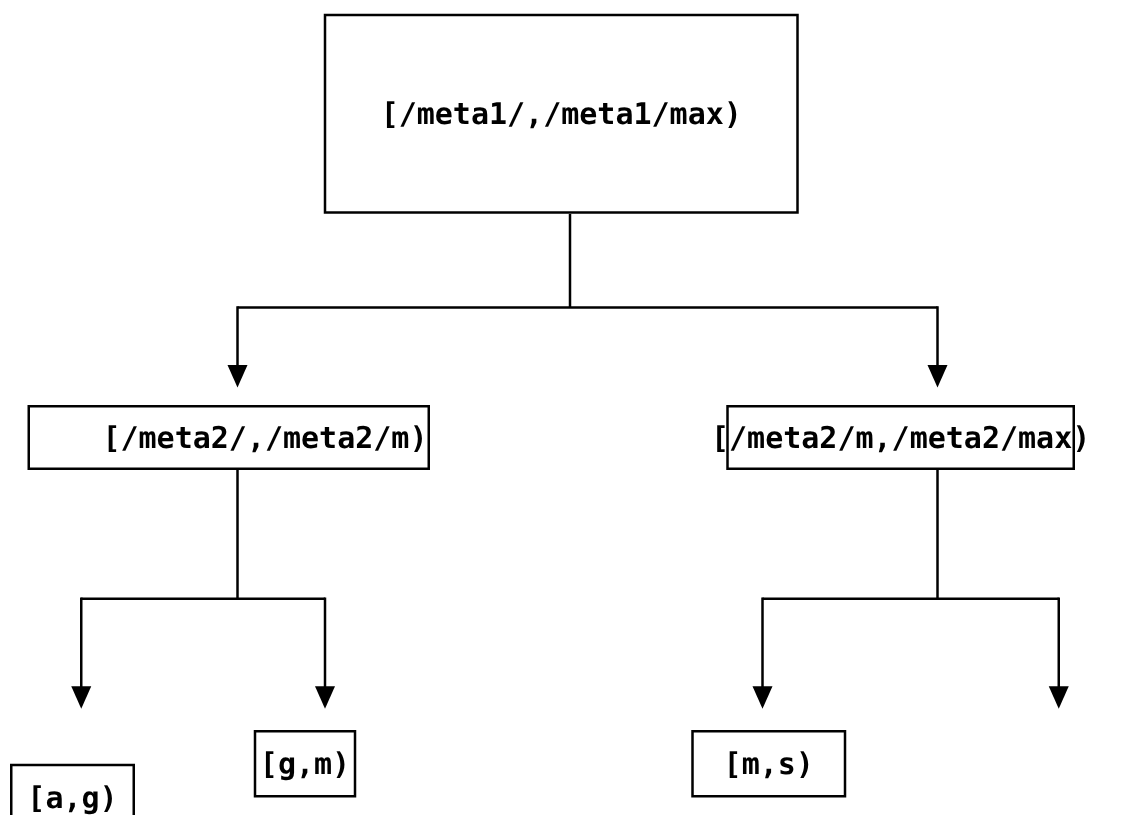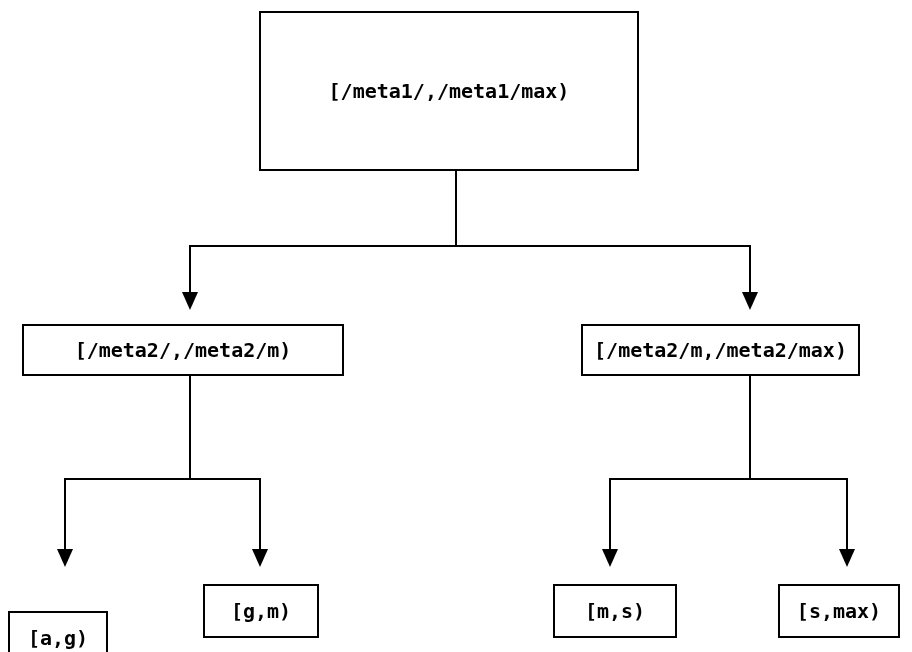--- a/index.html
+++ b/index.html
@@ -24,31 +24,31 @@
     height: 652px;
   }
   .node {
     position: absolute;
     box-sizing: border-box;
     background: #ffffff;
     border: 2px solid #000000;
     display: flex;
     align-items: center;
     justify-content: center;
-    font-size: 20px;
+    font-size: 24px;
     font-weight: bold;
     letter-spacing: 0px;
     white-space: nowrap;
   }
   
   #node-root      { left: 259px; top: 11px;  width: 380px; height: 160px; }
-  #node-meta2-low { left: 22px;  top: 324px; width: 322px; height: 52px; }
+  #node-meta2-low { left: 22px;  top: 324px; width: 322px; height: 52px; justify-content: flex-end; }
   #node-meta2-high{ left: 581px; top: 324px; width: 279px; height: 52px; }
   #node-leaf-ag   { left: 8px;   top: 611px; width: 100px; height: 54px; }
-  #node-leaf-gm   { left: 203px; top: 584px; width: 116px; height: 54px; }
+  #node-leaf-gm   { left: 203px; top: 584px; width: 82px; height: 54px; }
   #node-leaf-ms   { left: 553px; top: 584px; width: 124px; height: 54px; }
   #node-leaf-smax { left: 778px; top: 584px; width: 122px; height: 54px; }
 </style>
 </head>
 <body>
 
 <div id="canvas">
 
   <svg id="edges" width="912" height="652" viewBox="0 0 912 652" fill="none" stroke="#000000" stroke-width="2">
 
@@ -97,17 +97,14 @@
   </div>
 
   <div class="node" id="node-leaf-gm">
     <span>[g,m)</span>
   </div>
 
   <div class="node" id="node-leaf-ms">
     <span>[m,s)</span>
   </div>
 
-  <div class="node" id="node-leaf-smax">
-    <span>[s,max)</span>
-  </div>
 
 </div>
 
 </body></html>

